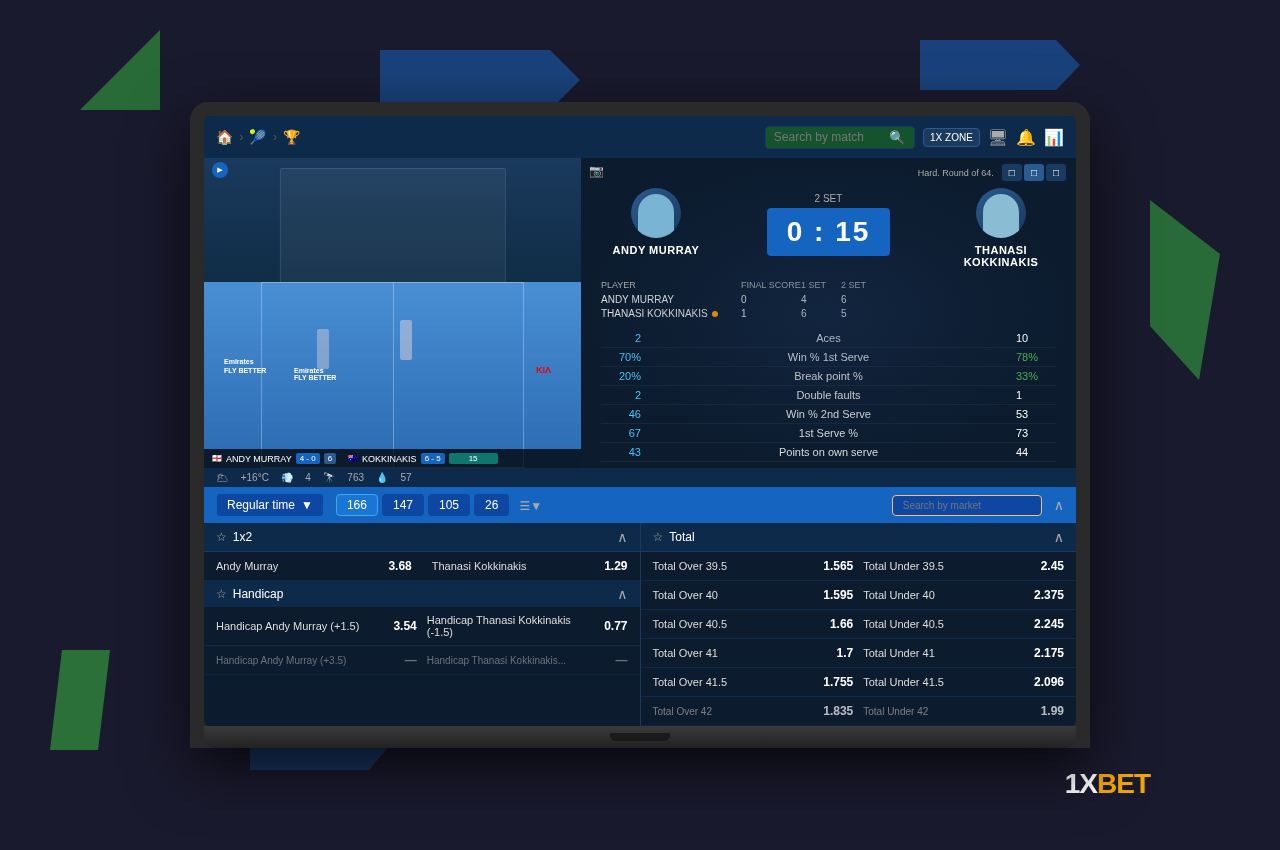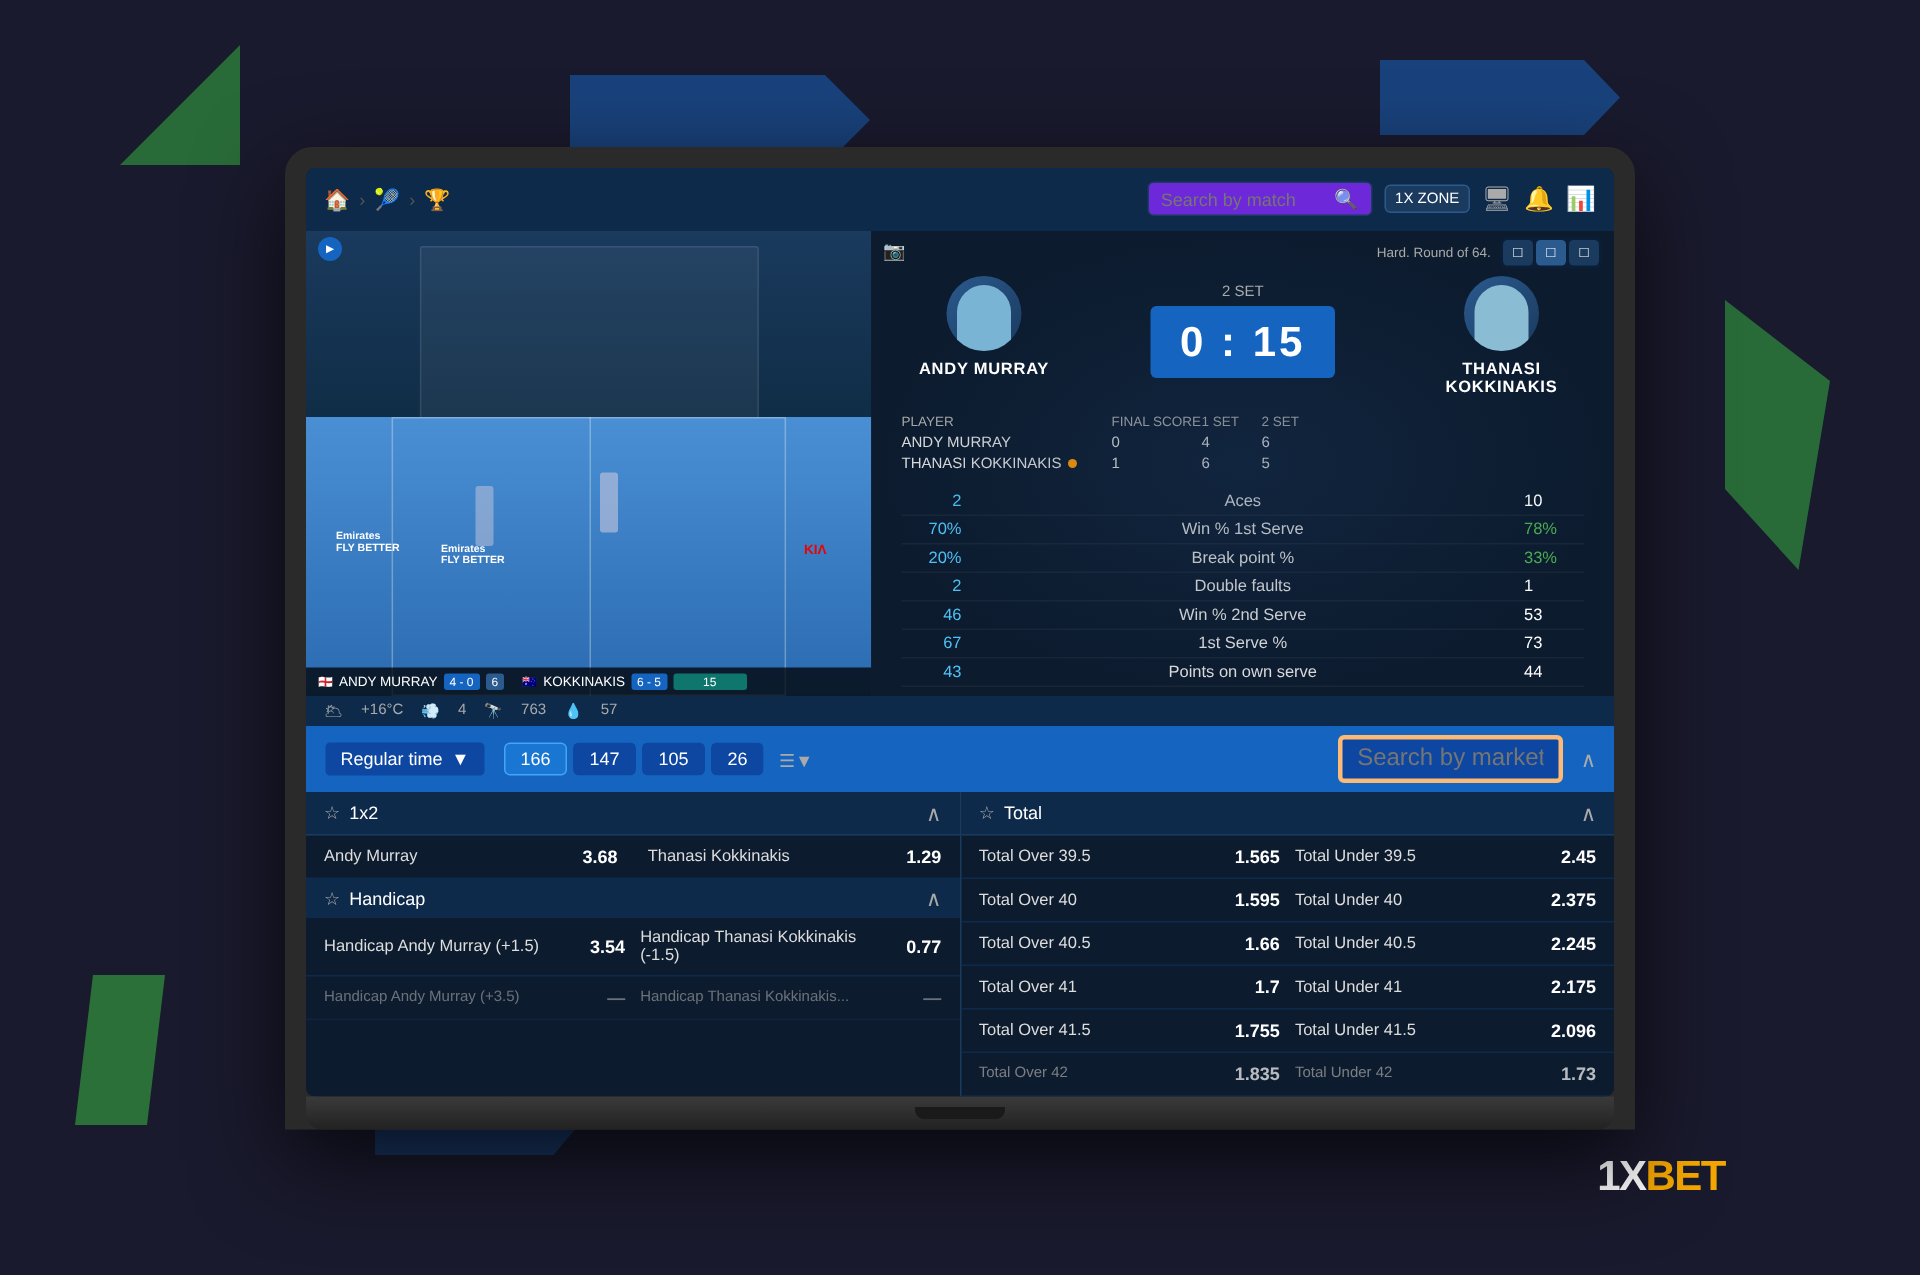--- a/index.html
+++ b/index.html
@@ -145,21 +145,21 @@
       border-bottom: 2px solid #4caf50;
       padding-bottom: 2px;
     }
     .nav-right {
       margin-left: auto;
       display: flex;
       align-items: center;
       gap: 8px;
     }
     .search-box {
-      background: #6d28d9;
+      background: #14532d;
       border: 1px solid #1a3a5e;
       border-radius: 4px;
       display: flex;
       align-items: center;
       padding: 3px 8px;
       gap: 6px;
       justify-content: center;
     }
     .search-box input {
       background: transparent;
@@ -383,23 +383,23 @@
       font-size: 12px;
       padding: 3px 10px;
       border-radius: 4px;
       cursor: pointer;
       border: 1px solid transparent;
     }
     .market-tab.active { background: #1976d2; border-color: #42a5f5; }
     .market-search {
       margin-left: auto;
       background: #0d47a1;
-      border: 3px solid #fdba74;
+      border: 1px solid #fdba74;
       color: #84cc16;
-      font-size: 16px;
+      font-size: 10px;
       padding: 4px 10px;
       border-radius: 4px;
       width: 150px;
       outline: none;
     }
     .expand-btn {
       background: none;
       border: none;
       color: #aaa;
       font-size: 14px;
@@ -747,21 +747,21 @@
             <span class="odds-value">1.755</span>
             <span style="width:10px;"></span>
             <span class="odds-label">Total Under 41.5</span>
             <span class="odds-value">2.096</span>
           </div>
           <div class="odds-row" style="opacity:0.7;">
             <span class="odds-label sub-label">Total Over 42</span>
             <span class="odds-value">1.835</span>
             <span style="width:10px;"></span>
             <span class="odds-label sub-label">Total Under 42</span>
-            <span class="odds-value">1.73</span>
+            <span class="odds-value">1.99</span>
           </div>
         </div>
       </div>
 
     </div>
     <div class="laptop-base">
       <div class="laptop-notch"></div>
     </div>
   </div>
 </div>

